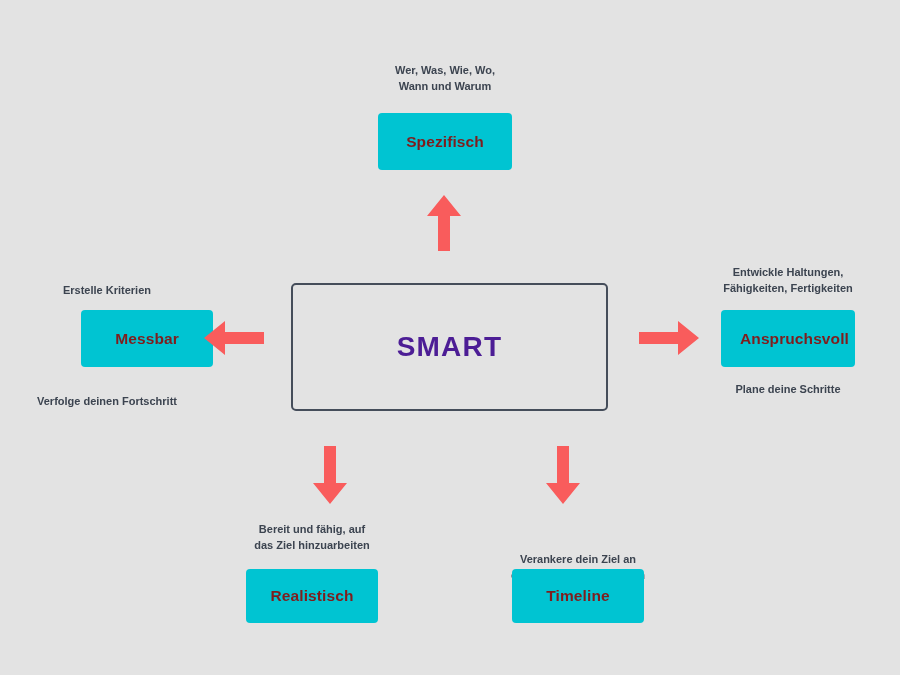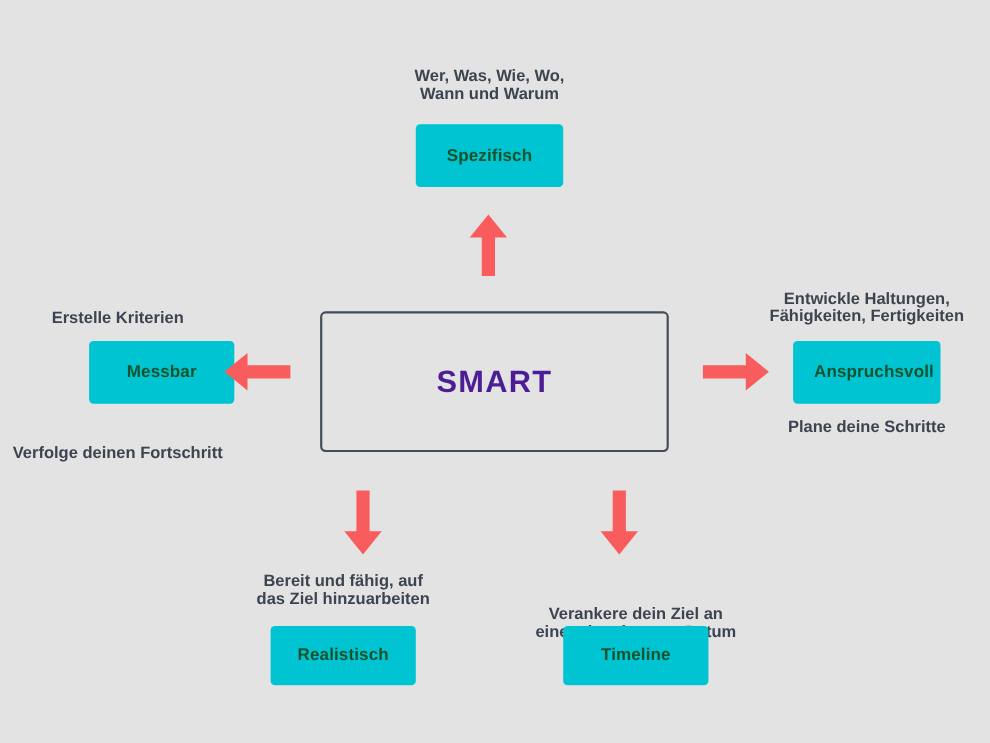--- a/index.html
+++ b/index.html
@@ -19,21 +19,21 @@
     height: 675px;
   }
   
   .node {
     position: absolute;
     background: #00c4d2;
     border-radius: 4px;
     display: flex;
     align-items: center;
     justify-content: center;
-    color: #14532d;
+    color: #7f1d1d;
     font-weight: bold;
     font-size: 15.5px;
     letter-spacing: 0.1px;
     box-sizing: border-box;
   }
   .node-spezifisch   { left: 378px; top: 113px; width: 134px; height: 57px; }
   .node-messbar      { left: 41px;  top: 310px; width: 132px; height: 57px; margin-left: 40px; }
   .node-anspruchsvoll{ left: 721px; top: 310px; width: 134px; height: 57px; padding-left: 13px; }
   .node-realistisch  { left: 246px; top: 569px; width: 132px; height: 54px; }
   .node-timeline     { left: 512px; top: 569px; width: 132px; height: 54px; }
@@ -58,28 +58,28 @@
     font-weight: bold;
     font-size: 28px;
     letter-spacing: 1.2px;
   }
 
   
   .caption {
     position: absolute;
     color: #3c4450;
     font-weight: bold;
-    font-size: 15px;
+    font-size: 11px;
     line-height: 16px;
     text-align: center;
     white-space: pre-line;
   }
   .cap-spezifisch    { left: 345px; top: 62px;  width: 200px; }
   .cap-messbar-top   { left: 7px;   top: 282px; width: 200px; }
-  .cap-messbar-bot   { left: 7px;   top: 404px; width: 200px; }
+  .cap-messbar-bot   { left: 7px;   top: 393px; width: 200px; }
   .cap-anspruch-top  { left: 688px; top: 264px; width: 200px; }
   .cap-anspruch-bot  { left: 688px; top: 381px; width: 200px; }
   .cap-realistisch   { left: 212px; top: 521px; width: 200px; }
   .cap-timeline      { left: 478px; top: 551px; width: 200px; }
 
   
   .arrow {
     position: absolute;
   }
   .arrow svg { display: block; }

